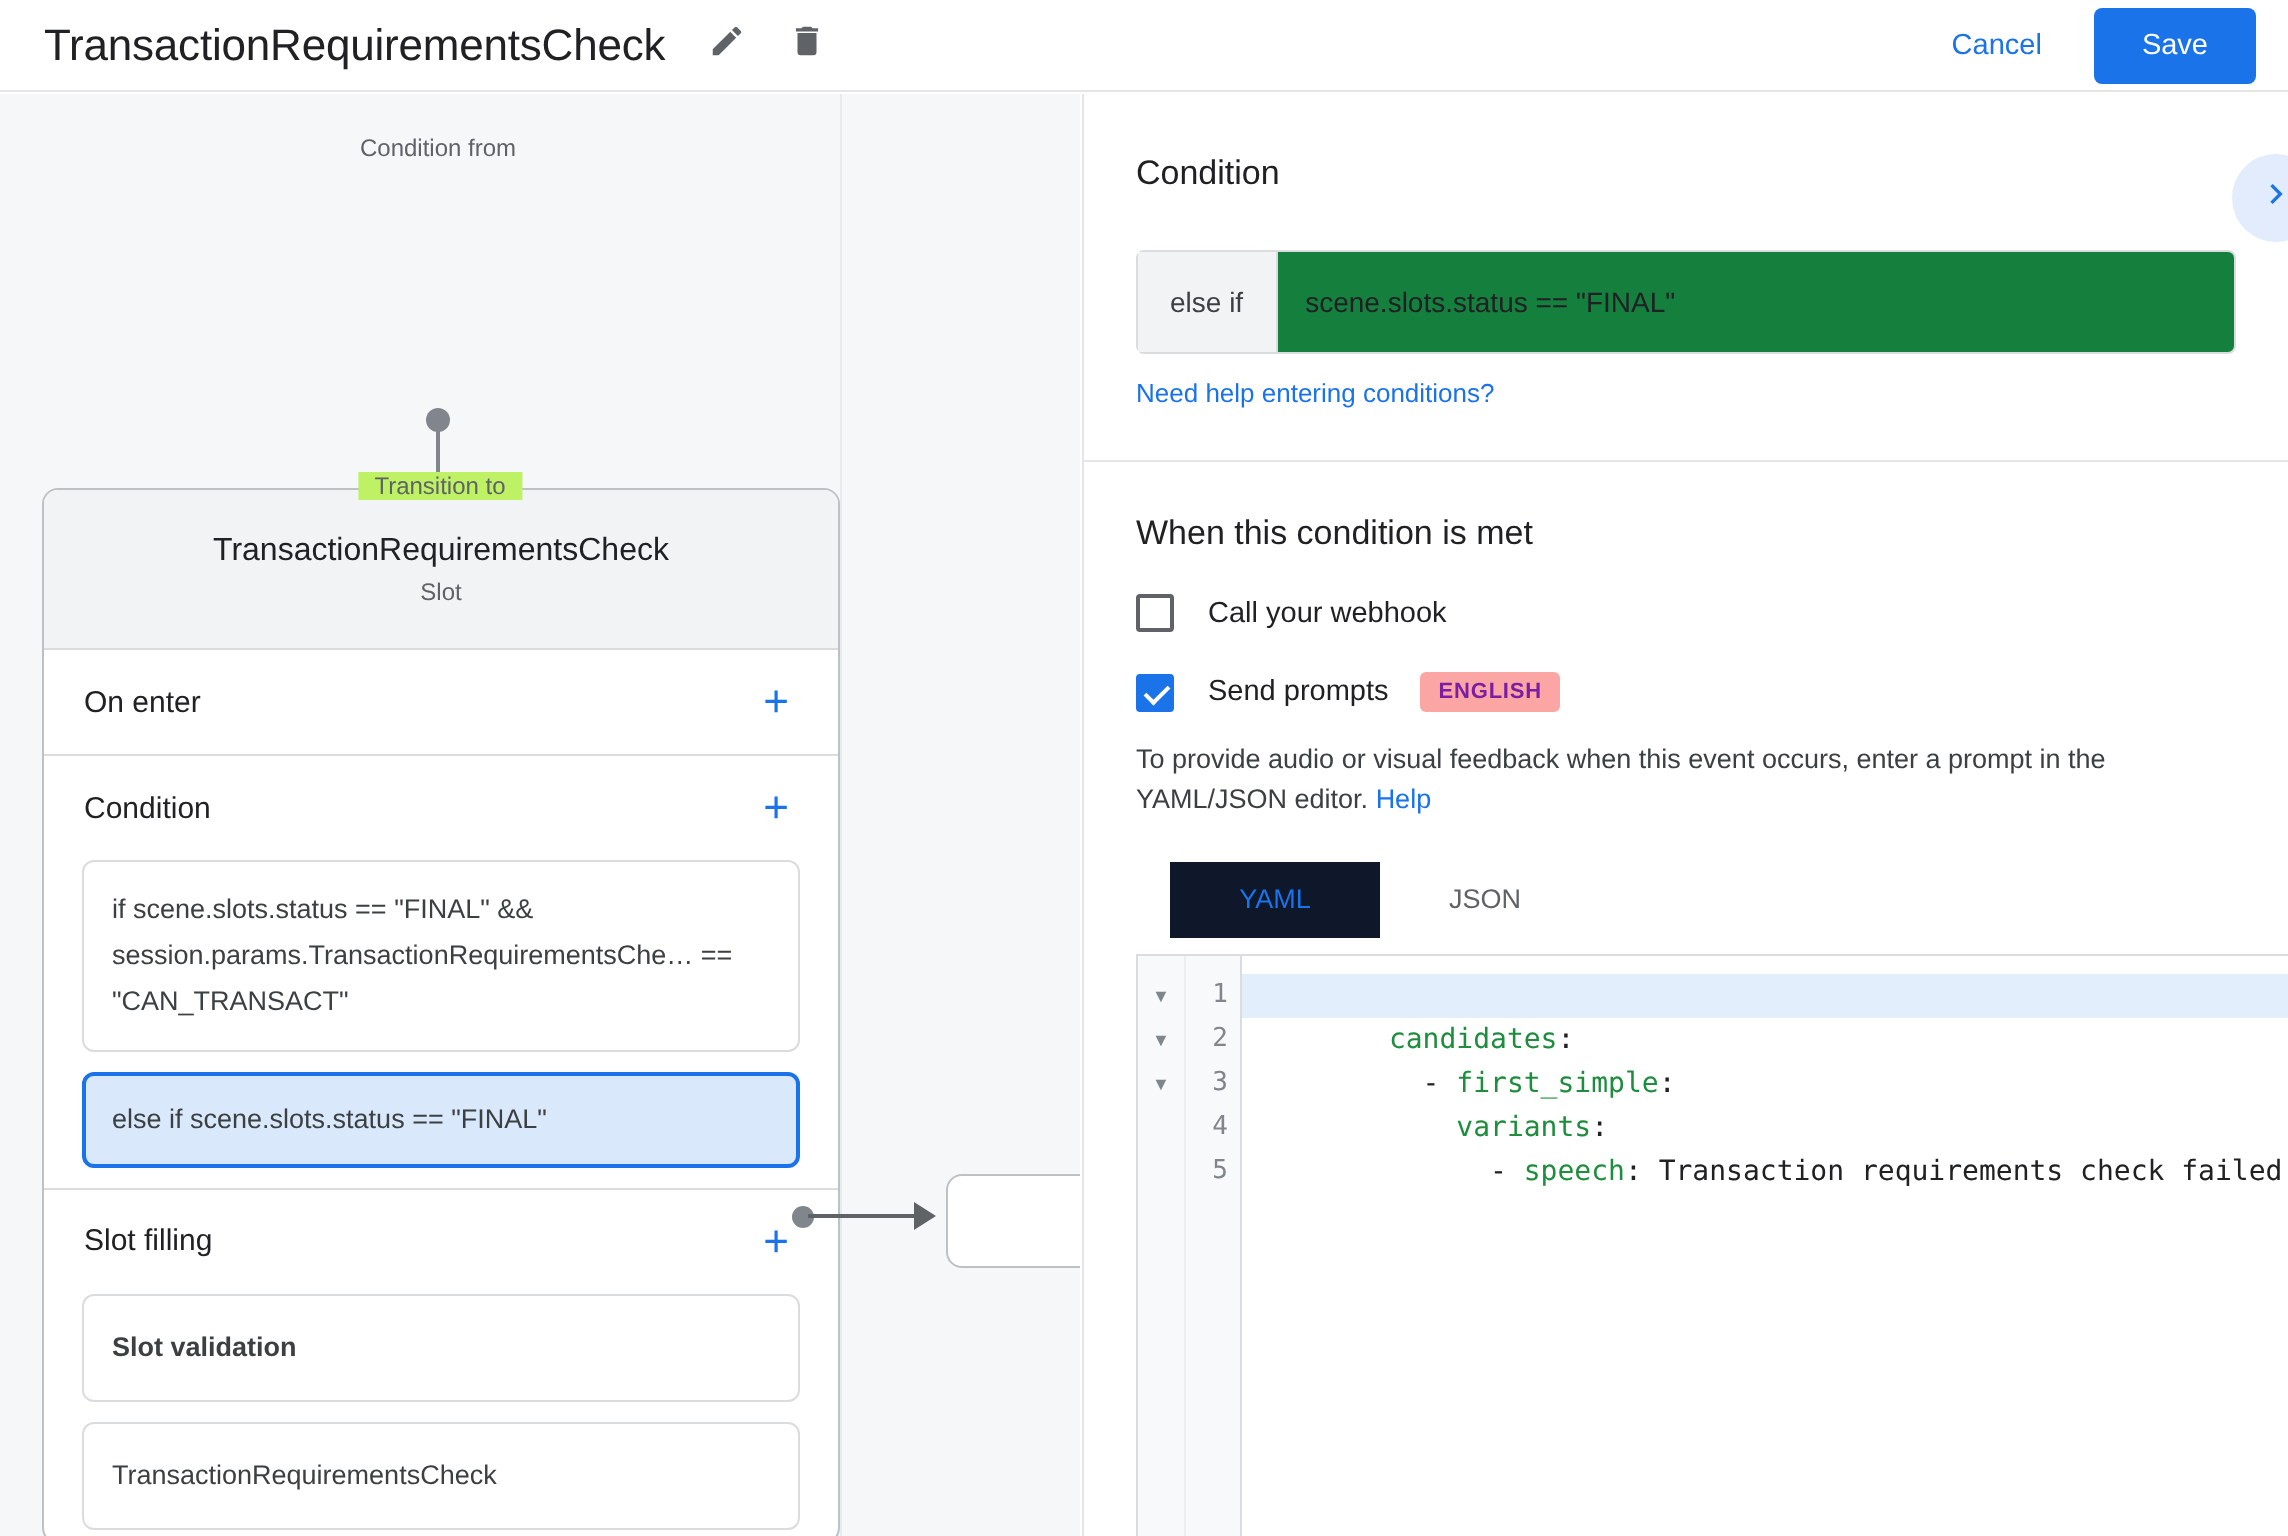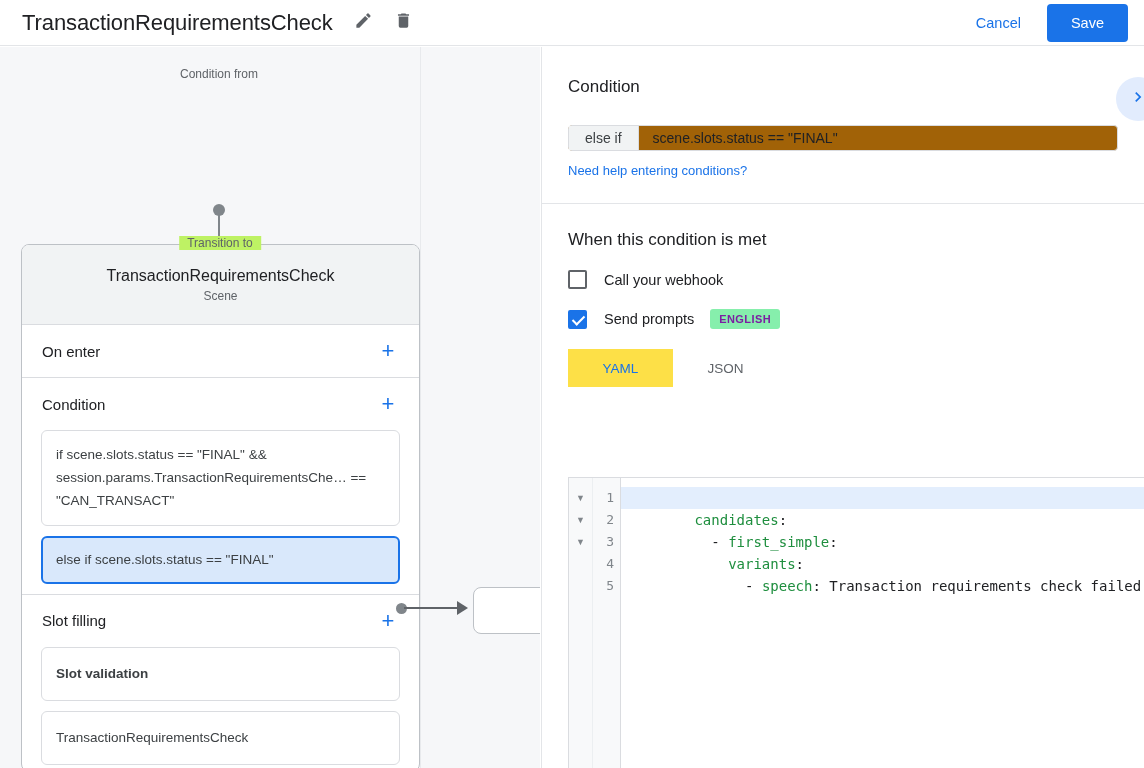--- a/index.html
+++ b/index.html
@@ -183,22 +183,22 @@
   }
   .panel-section { padding: 0 26px; }
   .panel-heading {
     font-size: 17px; color: #202124; font-weight: 400;
   }
   #condition-section { padding-top: 30px; padding-bottom: 24px; border-bottom: 1px solid #e3e5e8; }
   #condition-input-row {
     margin-top: 28px;
     display: flex; align-items: stretch;
     border: 1px solid #dadce0; border-radius: 4px;
-    height: 26px;
-    background: #a16207;
+    height: 52px;
+    background: #15803d;
   }
   #condition-prefix {
     background: #f1f3f4;
     border-right: 1px solid #dadce0;
     display: flex; align-items: center; justify-content: center;
     padding: 0 16px;
     font-size: 14px; color: #3c4043;
     white-space: nowrap;
   }
   #condition-value {
@@ -225,38 +225,38 @@
   }
   .checkbox.checked::after {
     content: ""; position: absolute;
     left: 5px; top: 1px; width: 5px; height: 10px;
     border: solid #ffffff; border-width: 0 2px 2px 0;
     transform: rotate(45deg);
   }
   .check-label { margin-left: 17px; font-size: 14.5px; font-weight: 400; color: #202124; }
   #language-badge {
     margin-left: 16px;
-    background: #86efac; color: #7b1fa2;
+    background: #fca5a5; color: #7b1fa2;
     font-size: 11px; font-weight: 700; letter-spacing: 0.4px;
     padding: 4px 9px; border-radius: 3px;
   }
   #prompt-help-text {
     margin-top: 14px; font-size: 13.5px; color: #3c4043; line-height: 1.5;
     max-width: 555px;
   }
   #prompt-help-link { color: #1a73e8; text-decoration: none; cursor: pointer; }
 
   
   #editor-tabs { display: flex; margin-top: 20px; }
   .editor-tab {
     width: 105px; height: 38px;
     display: flex; align-items: center; justify-content: center;
     font-size: 13.5px; color: #5f6368; cursor: pointer;
   }
-  .editor-tab.active { background: #fde047; color: #1a73e8; font-weight: 400; }
+  .editor-tab.active { background: #0f172a; color: #1a73e8; font-weight: 400; margin-left: 17px; }
 
   
   #code-editor {
     position: absolute; left: 26px; top: 430px;
     width: 582px; height: 291px;
     border: 1px solid #dadce0; border-bottom: none;
     display: flex;
     background: #ffffff;
     overflow: hidden;
   }
@@ -326,21 +326,21 @@
 
   <div class="fieldset-legend" id="transition-from-legend" style="left:219px; top:20px; transform:translateX(-50%);">Condition from</div>
 
   <div id="edge-dot"></div>
   <div id="edge-vertical"></div>
   <div id="edge-arrowhead"></div>
 
   <div id="transition-to-card">
     <div id="scene-header">
       <div id="scene-name">TransactionRequirementsCheck</div>
-      <div id="scene-subtitle">Scene</div>
+      <div id="scene-subtitle">Slot</div>
     </div>
 
     <div class="scene-section">
       <div class="section-head">
         <span class="section-title">On enter</span>
         <span class="plus-btn">+</span>
       </div>
     </div>
 
     <div class="scene-section">
@@ -398,20 +398,24 @@
       <div class="checkbox"></div>
       <span class="check-label">Call your webhook</span>
     </div>
 
     <div class="check-row">
       <div class="checkbox checked"></div>
       <span class="check-label">Send prompts</span>
       <span id="language-badge">ENGLISH</span>
     </div>
 
+    <div id="prompt-help-text">
+      <span>To provide audio or visual feedback when this event occurs, enter a prompt in the YAML/JSON editor.</span>
+      <a id="prompt-help-link">Help</a>
+    </div>
 
     <div id="editor-tabs">
       <div class="editor-tab active">YAML</div>
       <div class="editor-tab">JSON</div>
     </div>
   </div>
 
   <div id="code-editor">
     <div id="fold-gutter">
       <div class="fold-arrow">▼</div>

